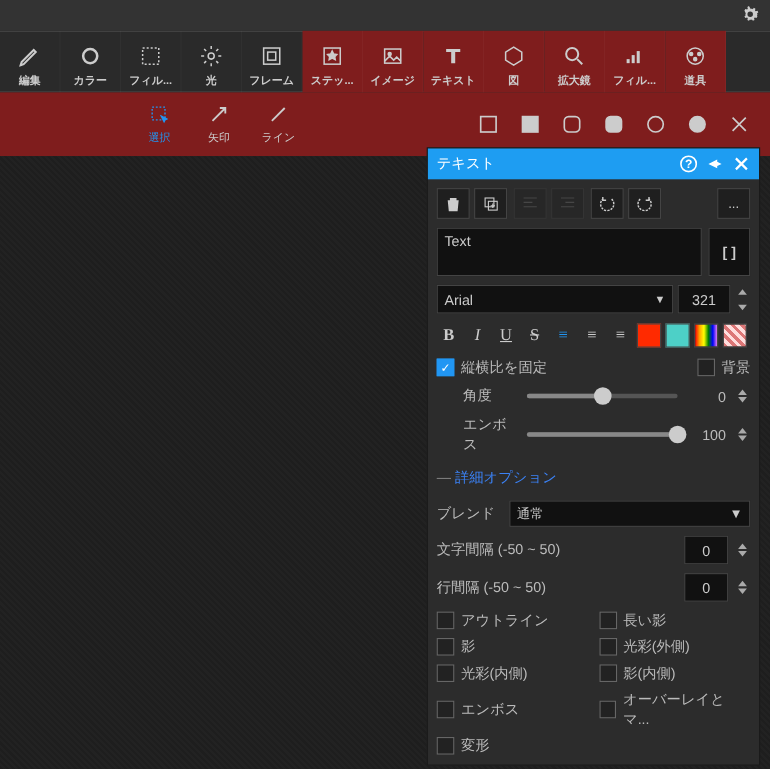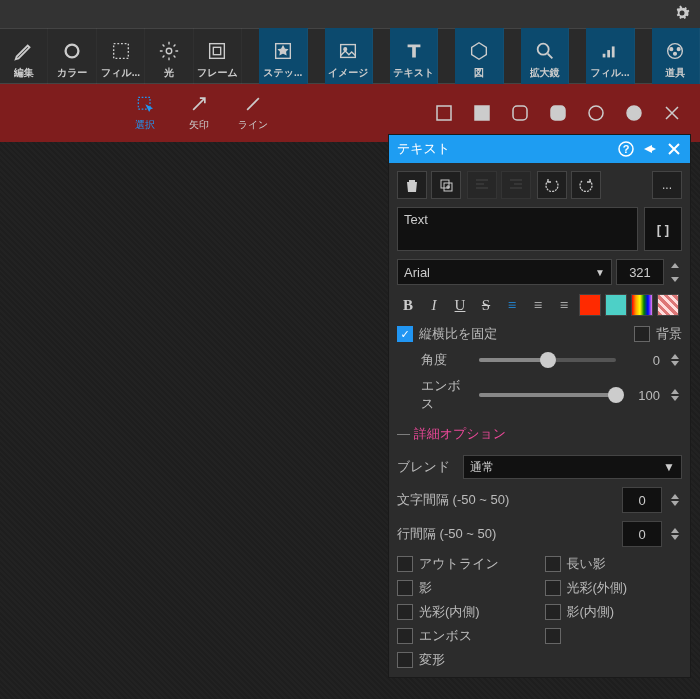--- a/index.html
+++ b/index.html
@@ -16,21 +16,21 @@
 
 .main-tools {
   height: 56px; background:#2a2a2a; display:flex; align-items:center;
   border-top:1px solid #444; border-bottom:1px solid #444;
 }
 .main-tool {
   width: 55px; height:56px; display:flex; flex-direction:column; align-items:center;
   justify-content:flex-end; padding-bottom:4px; gap:2px;
   color:#ccc; font-size:10px; border-right:1px solid rgba(255,255,255,0.03);
 }
-.main-tool.group2 { background:#0c4a6e;margin-left:17px; }
+.main-tool.group2 { background:#7f1d1d; }
 .main-tool svg { width:22px; height:22px; margin-bottom:2px; }
 .main-tool .lbl { white-space:nowrap; overflow:hidden; text-overflow:ellipsis; max-width:48px;font-weight:bold; }
 
 .subbar {
   height: 58px; display:flex; align-items:center; background:#7f1d1d;
 }
 .sub-left { display:flex; margin-left:118px; }
 .sub-tool {
   width:54px; display:flex; flex-direction:column; align-items:center; gap:4px;
   font-size:10px; color:#ccc;
@@ -91,21 +91,21 @@
 .chk.on { background:#2196f3; border-color:#2196f3; }
 .chk.on::after { content:"✓"; color:#fff; font-size:11px; }
 
 .slider-row { display:flex; align-items:center; gap:8px; font-size:13px;margin-left:24px; }
 .slider-row .lbl { width:50px; }
 .slider { flex:1; height:4px; background:#555; position:relative; border-radius:2px; }
 .slider .fill { position:absolute; height:100%; background:#888; border-radius:2px; }
 .slider .knob { position:absolute; top:50%; width:16px; height:16px; background:#ccc; border-radius:50%; transform:translate(-50%,-50%); }
 .slider-row .val { width:36px; text-align:right; }
 
-.section-h { color:#ec4899; font-size:13px; padding:4px 0; }
+.section-h { color:#3b82f6; font-size:13px; padding:4px 0; }
 .section-h::before { content:"— "; color:#888; }
 
 .opt-grid { display:grid; grid-template-columns:1fr 1fr; gap:6px 10px; font-size:13px; }
 .opt { display:flex; align-items:center; gap:6px; }
 
 .sel { flex:1; height:24px; background:#111; border:1px solid #444; color:#ccc; padding:0 6px; font-size:12px; display:flex; align-items:center; justify-content:space-between; }
 </style>
 </head>
 <body>
 
@@ -458,20 +458,21 @@
       <div class="opt">
           <div class="chk"></div>
           <span>影(内側)</span>
         </div>
       <div class="opt">
           <div class="chk"></div>
           <span>エンボス</span>
         </div>
       <div class="opt">
           <div class="chk"></div>
+          <span>オーバーレイとマ...</span>
         </div>
       <div class="opt">
           <div class="chk"></div>
           <span>変形</span>
         </div>
     </div>
   </div>
 </div>
 
 </body></html>

